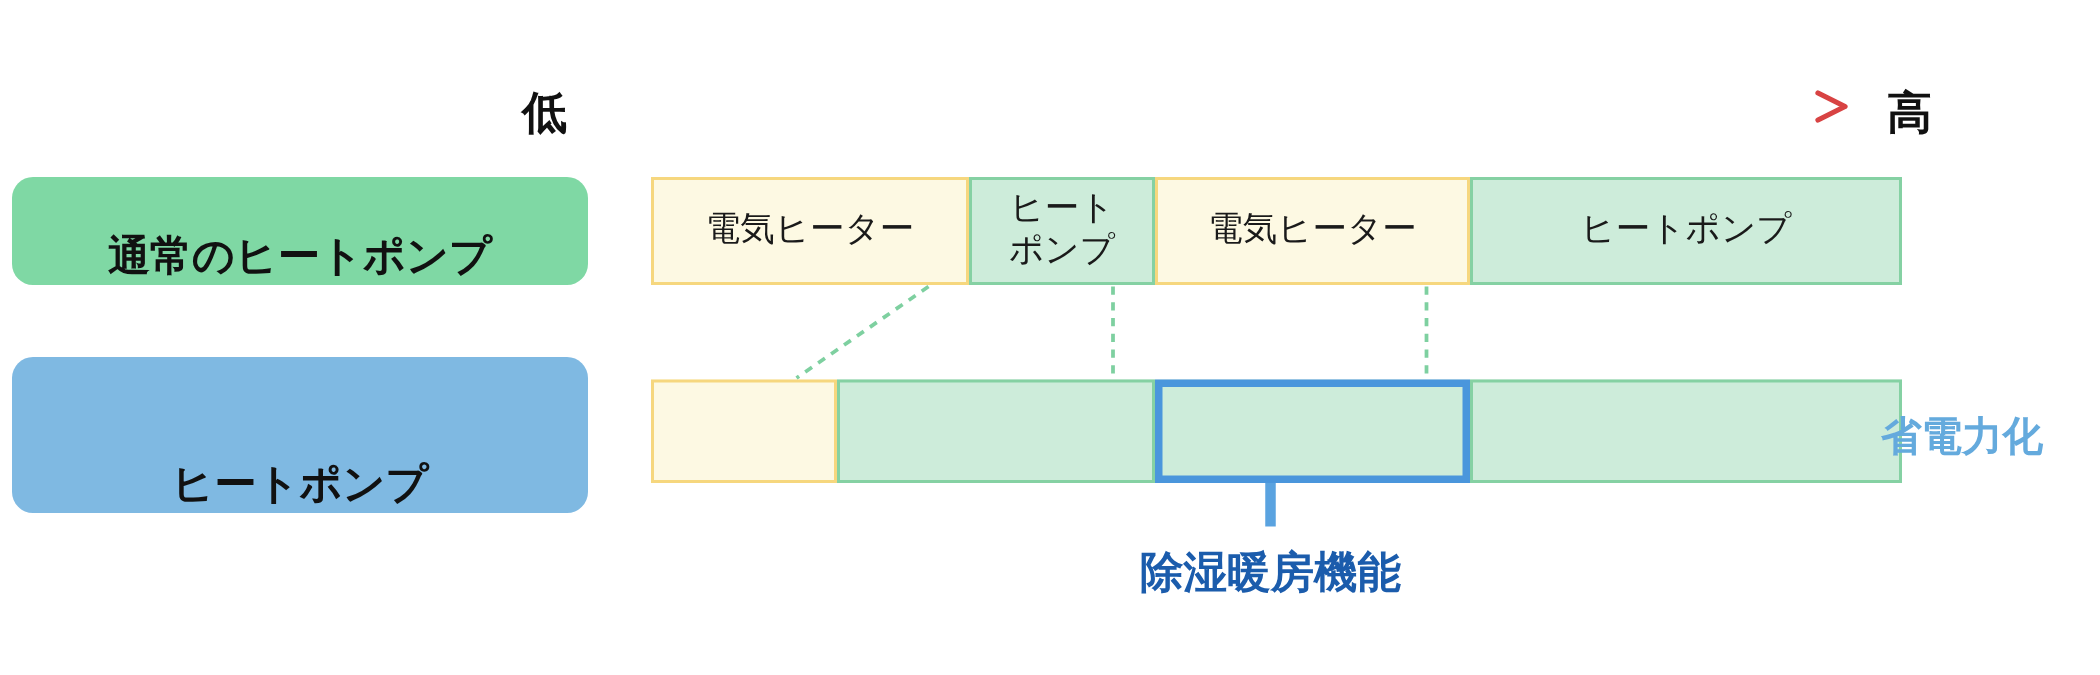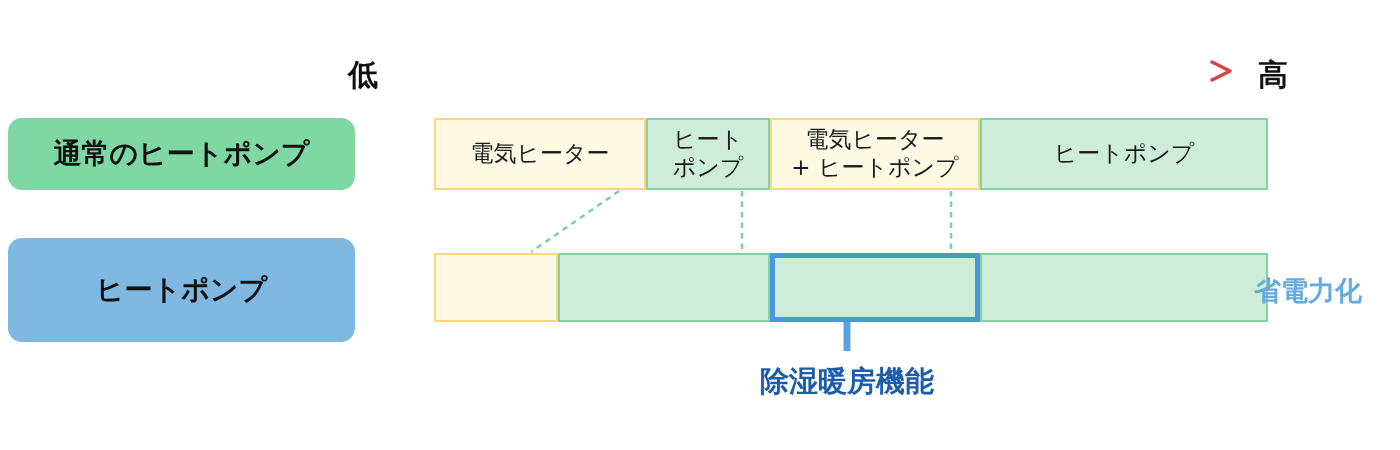--- a/index.html
+++ b/index.html
@@ -18,24 +18,24 @@
     left: 406px; top: 14px; width: 834px;
     text-align: center;
     font-size: 30px; font-weight: 700; color: #111;
   }
   .axis-low  { left: 348px; top: 55px; font-size: 30px; font-weight: 700; color: #111; }
   .axis-high { left: 1258px; top: 55px; font-size: 30px; font-weight: 700; color: #111; }
   .axis-arrow { left: 406px; top: 60px; }
 
   
   .row-label {
-    left: 8px; width: 347px;
+    left: 8px; width: 384px;
     border-radius: 14px;
     display: flex; flex-direction: column;
-    align-items: center; justify-content: center;
+    align-items: center; justify-content: flex-end;
     font-size: 28px; font-weight: 700; color: #111;
     line-height: 1.32; text-align: center;
   }
   .row1-label { top: 118px; height: 72px; background: #7fd8a4; }
   .row2-label { top: 238px; height: 104px; background: #7fb9e2; }
 
   
   .bar { left: 406px; display: flex; padding-left: 28px; }
   .row1-bar { top: 118px; height: 72px; }
   .row2-bar { top: 253px; height: 69px; }
@@ -89,21 +89,20 @@
   <div class="abs bar row1-bar">
     <div class="seg seg-yellow" style="width:212px">
       <span>電気ヒーター</span>
     </div>
     <div class="seg seg-green" style="width:124px">
       <span>ヒート</span>
       <span>ポンプ</span>
     </div>
     <div class="seg seg-yellow" style="width:210px">
       <span>電気ヒーター</span>
-      <span>+ ヒートポンプ</span>
     </div>
     <div class="seg seg-green" style="width:288px">
       <span>ヒートポンプ</span>
     </div>
   </div>
 
   <div class="abs row-label row2-label">
     <span>ヒートポンプ</span>
   </div>
 

